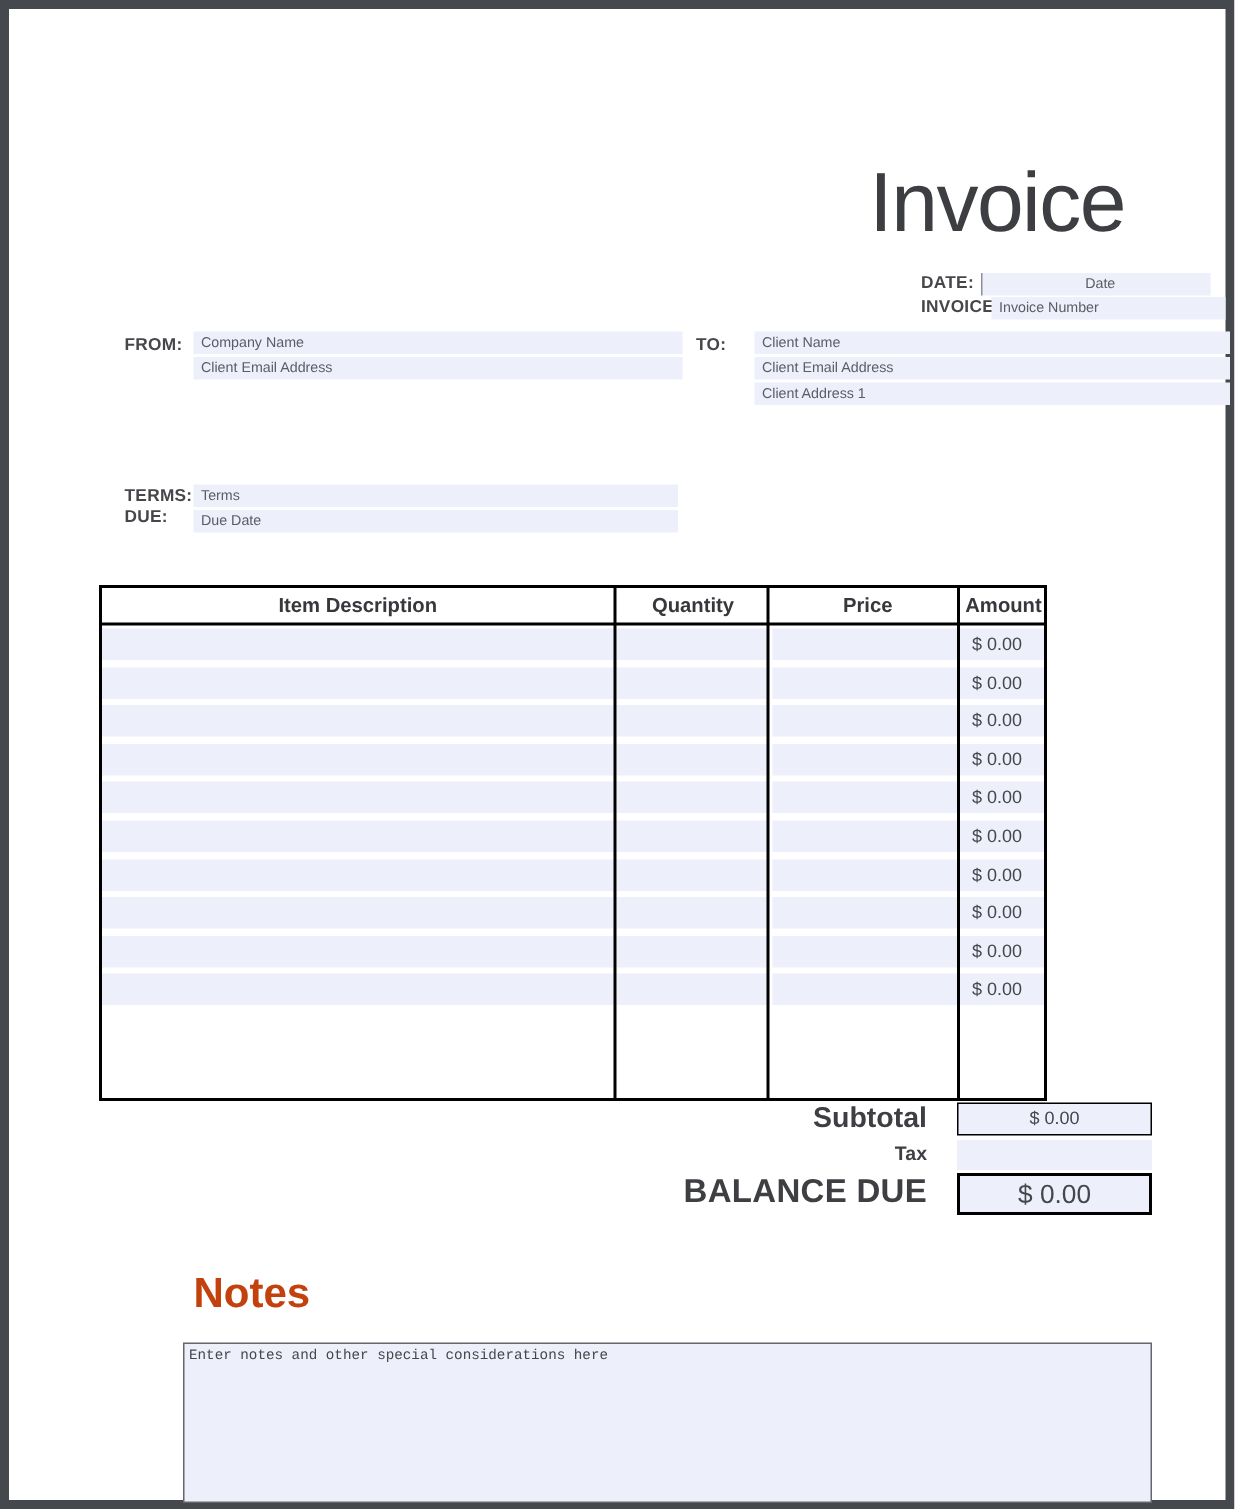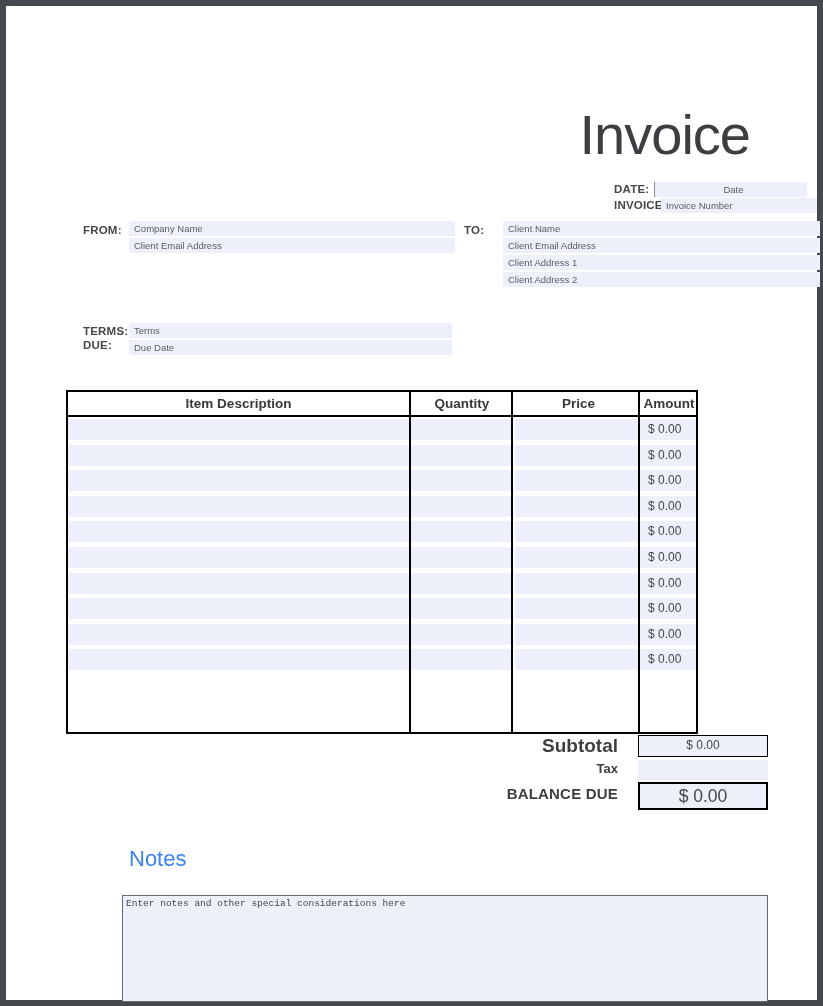--- a/index.html
+++ b/index.html
@@ -82,34 +82,34 @@
   .v-div.d2 { left: 443px; }
   .v-div.d3 { left: 570px; }
 
   
   .total-label {
     position: absolute; right: 199px; text-align: right;
     font-weight: bold; color: #3e3f43;
   }
   .lbl-subtotal { top: 729px; font-size: 19px; line-height: 22px; }
   .lbl-tax { top: 752px; font-size: 13px; line-height: 22px; }
-  .lbl-balance { top: 772px; font-size: 15px; line-height: 32px; letter-spacing: 0.2px; text-align: center; }
+  .lbl-balance { top: 772px; font-size: 22px; line-height: 32px; letter-spacing: 0.2px; text-align: center; }
   .total-box {
     position: absolute; left: 632px; width: 130px;
     background: #edf0fa; color: #45464e;
     text-align: center;
   }
   .box-subtotal { top: 729px; height: 22px; border: 1.5px solid #000; font-size: 12px; line-height: 19px; }
   .box-tax { top: 754px; height: 20px; }
   .box-balance { top: 776px; height: 28px; border: 2px solid #000; font-size: 17.5px; line-height: 24px; }
 
   
   .notes-heading {
     position: absolute; left: 123px; top: 840px;
-    font-size: 22px; font-weight: 400; color: #3b82f6;
+    font-size: 28px; font-weight: 700; color: #c2410c;
   }
   .notes-area {
     position: absolute; left: 116px; top: 889px;
     width: 646px; height: 107px;
     background: #edf0fa;
     border: 1.5px solid #66676c;
     resize: none; outline: none;
     font-family: Liberation Mono, monospace;
     font-size: 9.5px; color: #3e3f44;
     padding: 2px 3px;
@@ -136,21 +136,20 @@
   <div class="fld-group" style="left:123px; top:215px; width:326px;">
     <input class="fld" type="text" placeholder="Company Name" style="">
     <input class="fld" type="text" placeholder="Client Email Address" style="">
   </div>
 
   <div class="sec-label" style="left:458px; top:218px;">TO:</div>
   <div class="fld-group" style="left:497px; top:215px; width:317px;">
     <input class="fld" type="text" placeholder="Client Name" style="">
     <input class="fld" type="text" placeholder="Client Email Address" style="">
     <input class="fld" type="text" placeholder="Client Address 1" style="">
-    <input class="fld" type="text" placeholder="Client Address 2" style="">
   </div>
 
   <div class="sec-label" style="left:77px; top:319px;">TERMS:</div>
   <div class="sec-label" style="left:77px; top:333px;">DUE:</div>
   <div class="fld-group" style="left:123px; top:317px; width:323px;">
     <input class="fld" type="text" placeholder="Terms" style="">
     <input class="fld" type="text" placeholder="Due Date" style="">
   </div>
 
   <div class="invoice-table">

